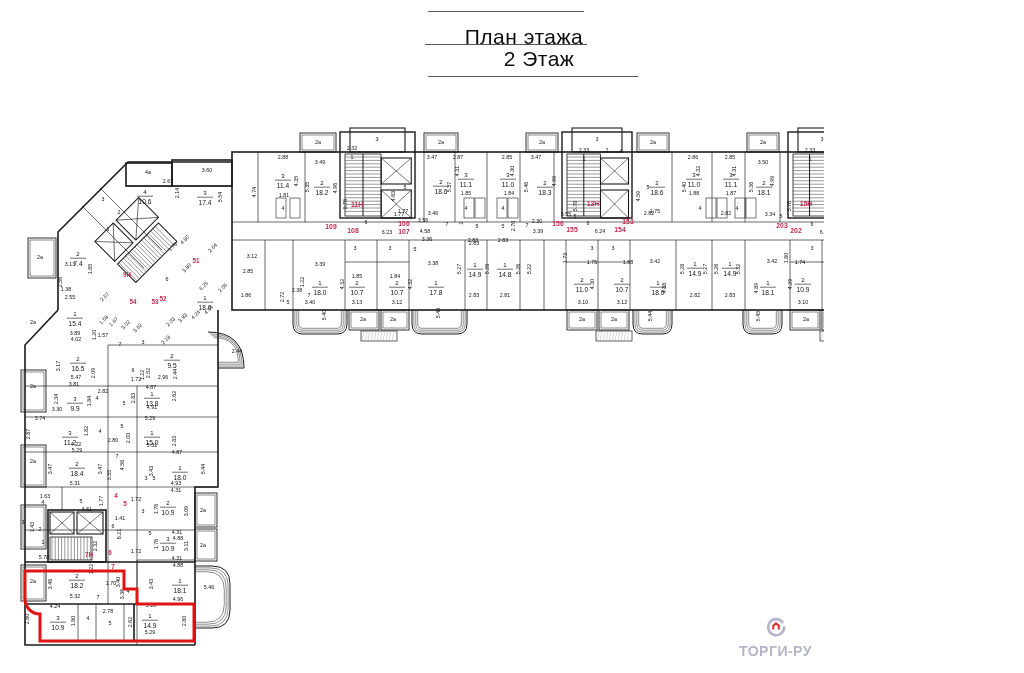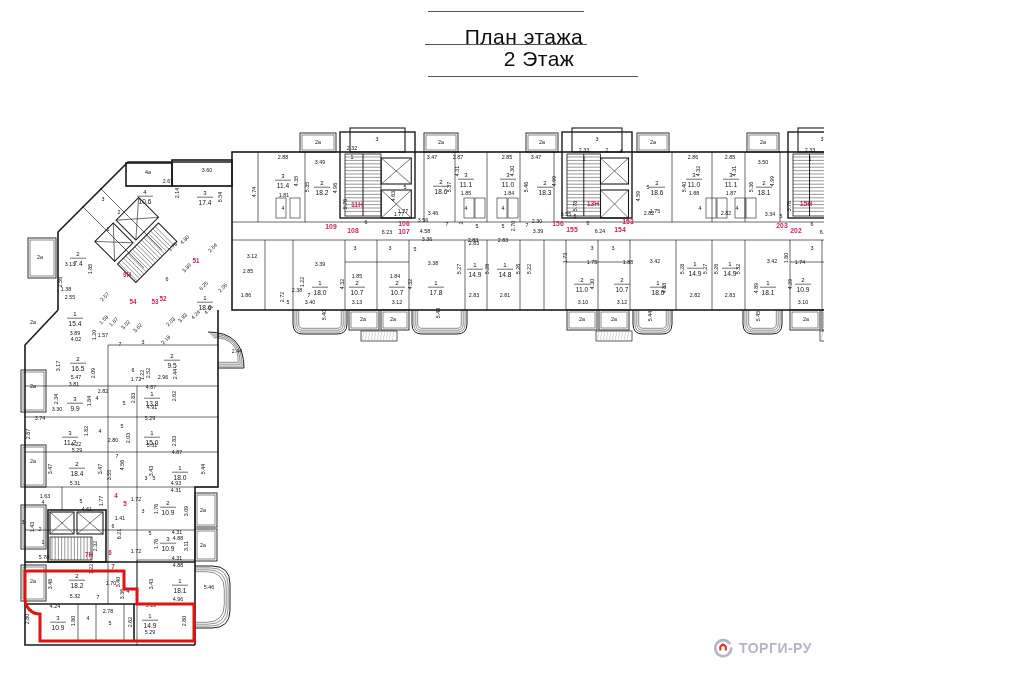--- a/index.html
+++ b/index.html
@@ -7,21 +7,21 @@
          font-family:"Liberation Sans",sans-serif;}
   .titleblock{position:absolute;left:404px;top:0;width:240px;text-align:center;color:#0e0e0e;}
   .titleblock .t1,.titleblock .t2{font-size:21px;letter-spacing:.5px;}
   .t1{padding-top:12px;}
   .tline{border-top:1.5px solid #555;margin:0 auto;}
   #l1{width:156px;margin-top:0;position:absolute;left:24px;top:11px;}
   #l2{width:162px;position:absolute;left:21px;top:44px;}
   #l3{width:210px;position:absolute;left:24px;top:76px;}
   .t1{position:absolute;left:0;width:100%;top:13px;}
   .t2{position:absolute;left:15px;width:100%;top:47px;}
-  .watermark{position:absolute;right:12px;bottom:14px;display:flex;align-items:center;gap:5px;}
+  .watermark{position:absolute;right:12px;bottom:14px;display:flex;align-items:center;gap:5px;flex-direction:column;}
   .wmtext{font-size:14px;font-weight:bold;color:#b5b5c9;letter-spacing:.5px;}
   svg text{font-family:"Liberation Sans",sans-serif;}
 </style>
 </head>
 <body>
 
 <div class="stage">
 
   <div class="titleblock">
     <div class="tline" id="l1"></div>

